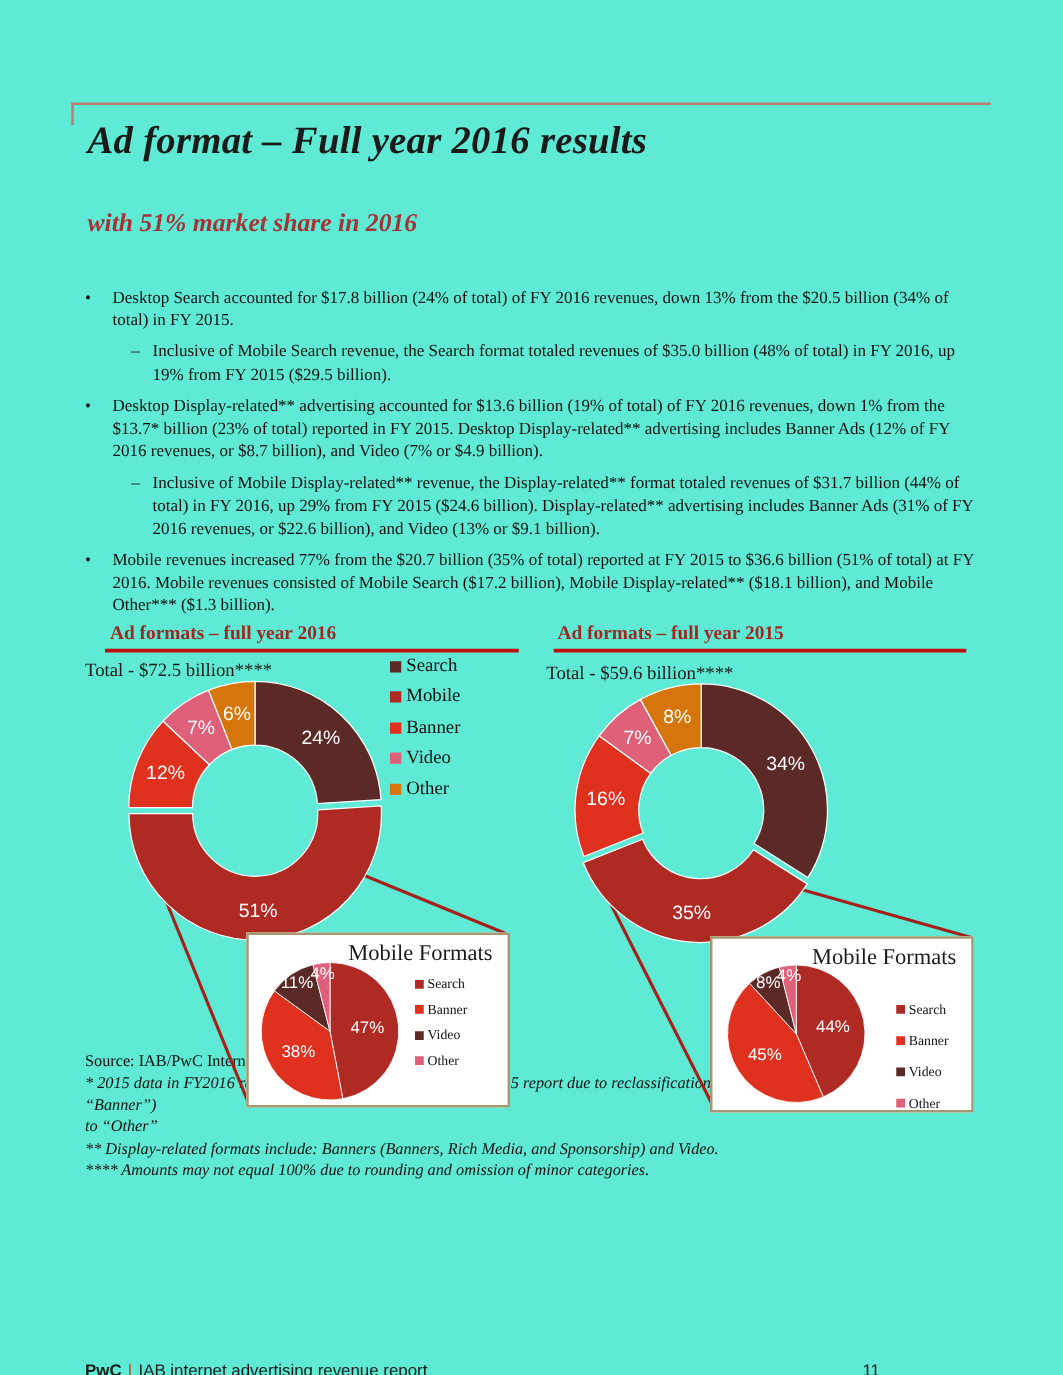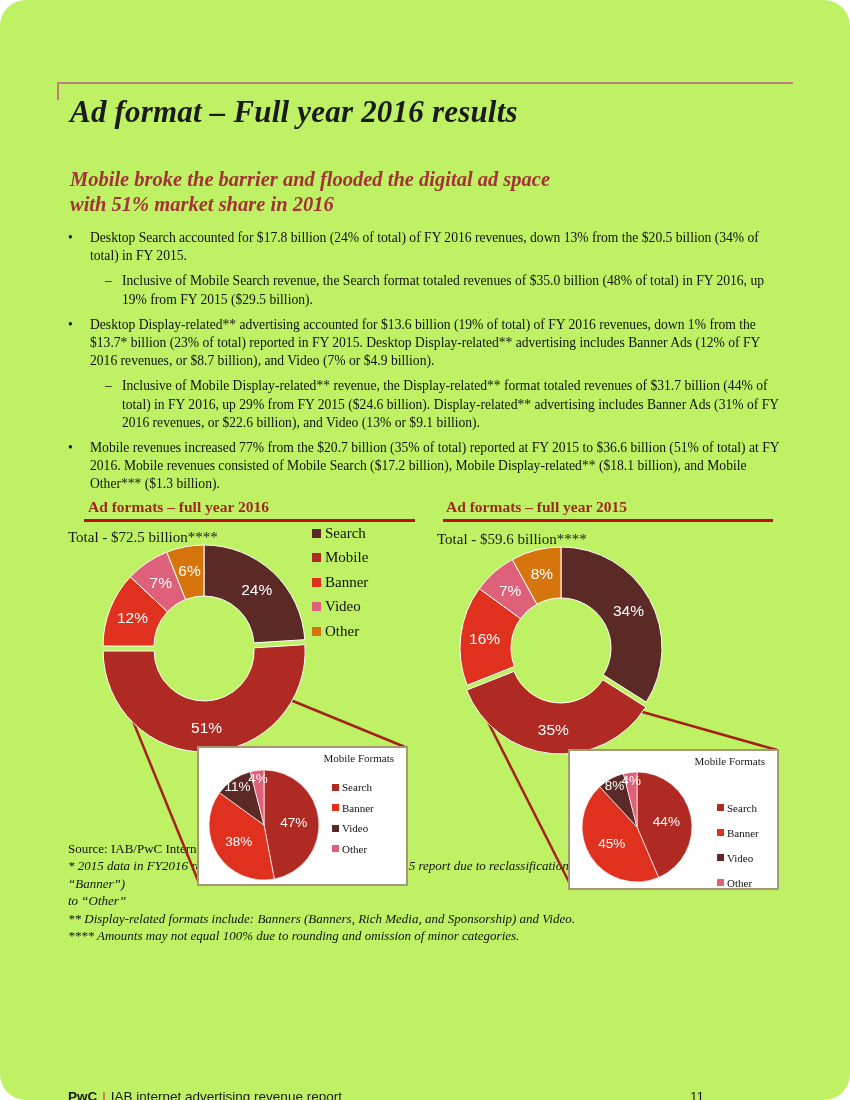--- a/index.html
+++ b/index.html
@@ -1,17 +1,17 @@
 <!DOCTYPE html>
 <html><head>
 <meta charset="utf-8">
 <style>
   html,body{margin:0;padding:0;background:#fff;}
-  .page{position:relative;width:850px;height:1100px;background:#bef264;overflow:hidden;
-        font-family:"Liberation Serif","DejaVu Serif",serif;color:#111;border-radius:26px;}
+  .page{position:relative;width:850px;height:1100px;background:#5eead4;overflow:hidden;
+        font-family:"Liberation Serif","DejaVu Serif",serif;color:#111;}
   .abs{position:absolute;}
   
   .top-rule{left:57px;top:82px;width:736px;height:2px;background:#b97f76;}
   .top-rule-corner{left:57px;top:82px;width:2px;height:18px;background:#b97f76;}
   
   .page-title{left:70px;top:94px;width:720px;font-size:31px;font-weight:bold;font-style:italic;color:#1a1a1a;letter-spacing:.2px;}
   .page-subtitle{left:70px;top:167px;width:720px;font-size:20.5px;font-weight:bold;font-style:italic;color:#a43237;line-height:25px;}
   
   .bullets{left:68px;top:229px;width:718px;font-size:13.6px;line-height:1.34;}
   .b-item{display:flex;margin-bottom:7px;}
@@ -23,21 +23,21 @@
   .chart-underline{height:3px;background:#c00d0d;}
   .total-label{font-size:15px;color:#1a1a1a;}
   
   .legend{display:flex;flex-direction:column;font-family:Liberation Serif, serif;}
   .legend-main .legend-item{display:flex;align-items:center;height:24.5px;font-size:15px;color:#111;}
   .legend-main .sq{width:9px;height:9px;margin-right:4px;flex:0 0 9px;}
   .legend-inset .legend-item{display:flex;align-items:center;font-size:11px;color:#111;}
   .legend-inset .sq{width:7px;height:7px;margin-right:3px;flex:0 0 7px;}
   
   .inset-box{background:#fff;border:2px solid #a69872;box-sizing:border-box;z-index:3;}
-  .inset-title{position:absolute;top:4px;right:12px;font-size:11px;color:#1a1a1a;}
+  .inset-title{position:absolute;top:4px;right:12px;font-size:18px;color:#1a1a1a;}
   
   .footnotes{left:68px;top:840px;width:716px;font-size:13px;line-height:17.4px;color:#111;}
   .footnotes .src{font-style:normal;}
   .footnotes .fn{font-style:italic;}
   
   .footer{left:0;top:1089px;width:772px;padding:0 68px;box-sizing:border-box;display:flex;justify-content:space-between;
           font-family:"Liberation Sans","DejaVu Sans",sans-serif;font-size:13.5px;color:#1a1a1a;}
   .footer .brand{font-weight:bold;}
   .footer .sep{color:#e0301e;padding:0 5px;}
   svg{display:block;}
@@ -46,21 +46,20 @@
 </head>
 <body>
 
 <div class="page">
 
   <div class="abs top-rule"></div>
   <div class="abs top-rule-corner"></div>
 
   <div class="abs page-title">Ad format – Full year 2016 results</div>
   <div class="abs page-subtitle">
-    <div>Mobile broke the barrier and flooded the digital ad space</div>
     <div>with 51% market share in 2016</div>
   </div>
 
   <div class="abs bullets">
     <div class="b-item">
       <span class="marker">•</span>
       <span>Desktop Search accounted for $17.8 billion (24% of total) of FY 2016 revenues, down 13% from the $20.5 billion (34% of total) in FY 2015.</span>
     </div>
     <div class="b-item sub">
       <span class="marker">–</span>

